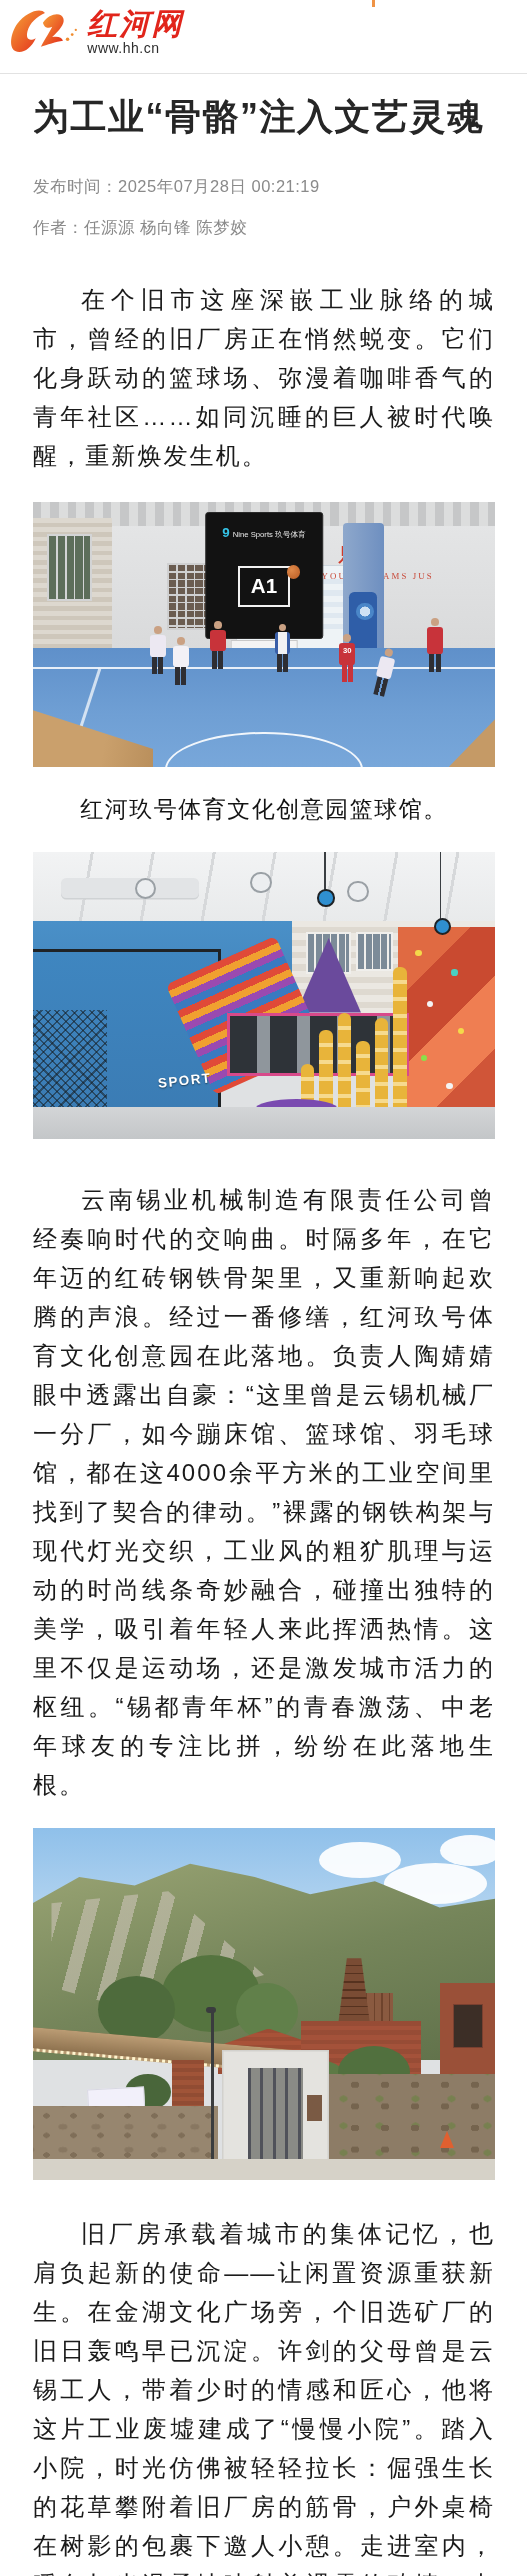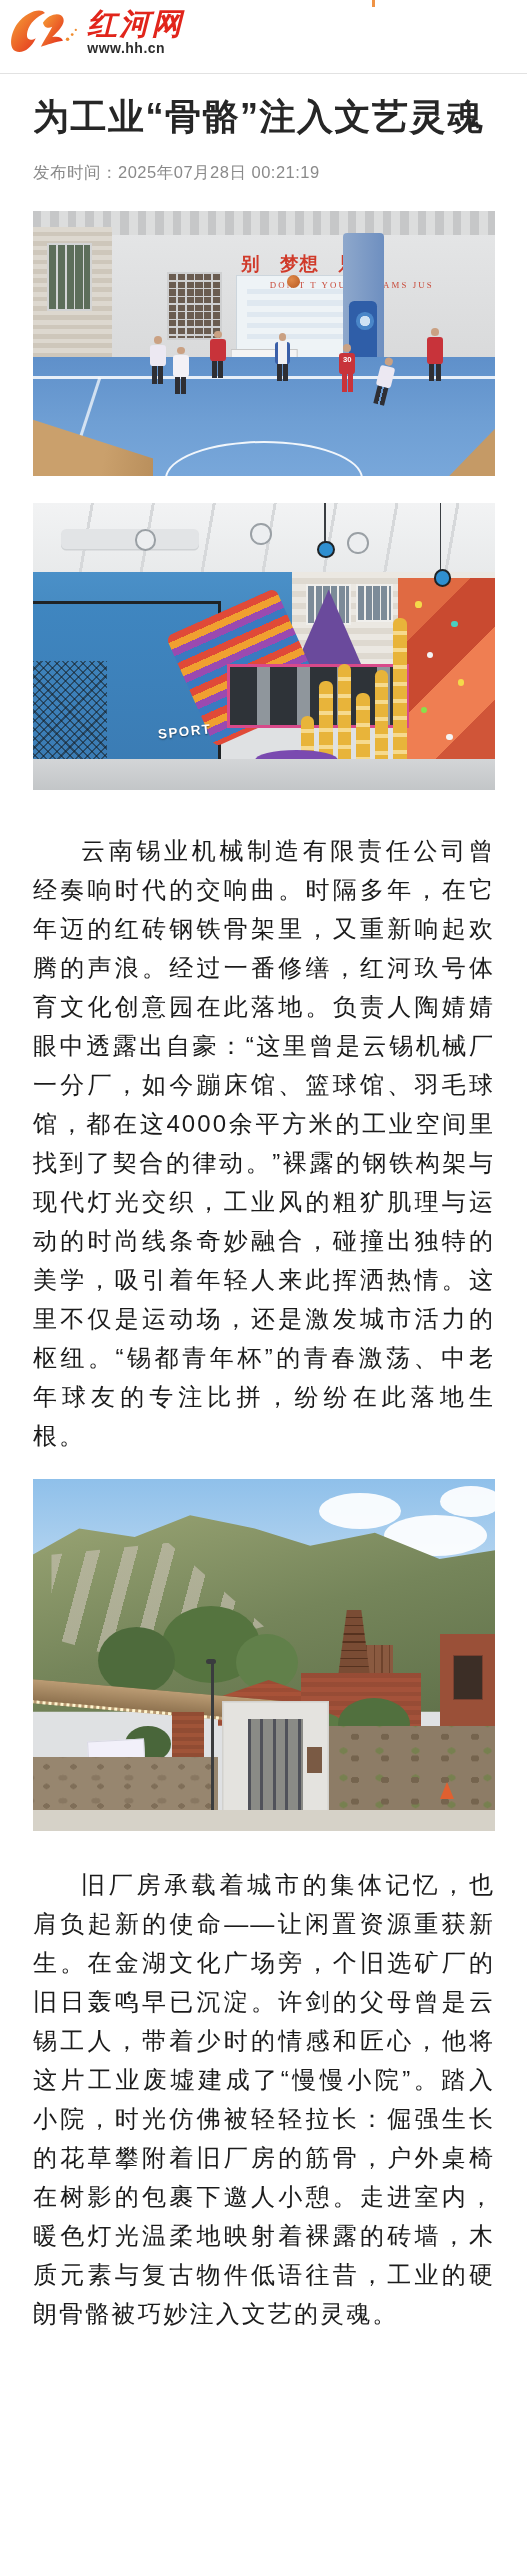--- a/index.html
+++ b/index.html
@@ -6,29 +6,29 @@
   body{width:528px;font-family:"Liberation Sans","DejaVu Sans",sans-serif;color:#1b1b1b;}
   .page{position:relative;width:528px;background:#fff;overflow:hidden;}
 
   
   .header{position:relative;height:73px;border-bottom:1px solid #e2e2e2;background:#fff;}
   .logo-row{position:absolute;left:7.2px;top:6.2px;display:flex;align-items:flex-start;}
   .logo-mark{display:block;}
   .logo-text-col{margin-left:3.1px;padding-top:3.1px;}
   .logo-cn{font-family:"Liberation Serif","DejaVu Serif",serif;font-style:italic;font-weight:900;
            font-size:30px;line-height:30px;color:#e1251b;letter-spacing:2.1px;transform:skewX(-4deg);}
-  .logo-url{margin-top:1px;font-weight:700;font-size:14px;letter-spacing:0.5px;color:#2d2d2d;}
+  .logo-url{margin-top:1px;font-weight:400;font-size:14px;letter-spacing:0.5px;color:#2d2d2d;}
   .top-tick{position:absolute;left:372px;top:0;width:2.6px;height:6.7px;background:#ef9345;}
 
   
   .content{padding:0 33px;}
   .category{margin-top:27px;font-size:28px;font-weight:700;color:#7a4b44;letter-spacing:1px;}
   .title{margin-top:12.4px;font-size:36px;line-height:61px;font-weight:700;color:#262626;letter-spacing:1.5px;}
   .meta{font-size:16.5px;color:#8a8a8a;letter-spacing:0.5px;}
-  .meta.time{margin-top:15px;}
+  .meta.time{margin-top:29px;}
   .meta.author{margin-top:18.5px;}
   .body-p{margin:41px 0 0;font-size:24px;line-height:39px;letter-spacing:2.1px;
           text-align:justify;text-indent:2em;color:#1b1b1b;}
   figure{margin:27px 0 0;}
   figcaption{margin-top:27px;font-size:23px;letter-spacing:1.5px;color:#141414;text-align:center;}
   .photo{position:relative;width:100%;overflow:hidden;background:#dfe1e3;}
 
   
   .abs{position:absolute;}
 
@@ -181,37 +181,43 @@
     <div class="top-tick"></div>
   </div>
 
   <div class="content">
 
 
     <h1 class="title" style="margin-bottom:0;">为工业“骨骼”注入文艺灵魂</h1>
 
     <div class="meta time"><span>发布时间：</span><span>2025年07月28日 00:21:19</span></div>
 
-
+    <div class="meta author"><span>作者：</span><span>任源源 杨向锋 陈梦姣</span></div>
+
+    <p class="body-p">在个旧市这座深嵌工业脉络的城市，曾经的旧厂房正在悄然蜕变。它们化身跃动的篮球场、弥漫着咖啡香气的青年社区……如同沉睡的巨人被时代唤醒，重新焕发生机。</p>
 
     <figure>
       <div class="photo" style="height:265px;">
         <div class="abs s1-wall"></div>
         <div class="abs s1-roof"></div>
         <div class="abs s1-brickL"></div>
         <div class="abs s1-winL"></div>
         <div class="abs s1-winC"></div>
         <div class="abs s1-poster">
           <div class="abs s1-poster-inner"></div>
         </div>
         <div class="abs s1-slogan-cn">别　梦想　只</div>
         <div class="abs s1-slogan-en">DON'T  T YOUR  DREAMS JUS</div>
         <div class="abs s1-pole"></div>
         <div class="abs s1-polepad"></div>
         <div class="abs s1-fiba"></div>
+        <div class="abs s1-board">
+          <div class="s1-board-brand"><span class="s1-board-nine">9</span><span>Nine Sports 玖号体育</span></div>
+          <div class="s1-a1">A1</div>
+        </div>
         <div class="abs s1-backboard"></div>
         <div class="abs s1-hoop"></div>
         <div class="abs s1-net"></div>
         <div class="abs s1-court">
           <div class="abs s1-sideline"></div>
           <div class="abs s1-circle"></div>
           <div class="abs s1-keyline"></div>
           <div class="abs s1-woodL"></div>
           <div class="abs s1-woodR"></div>
         </div>
@@ -246,20 +252,21 @@
             <div class="torso" style="background:#ece8f2;"></div>
             <div class="legs"></div>
           </div>
         <div class="fig" style="left:85%;top:44%;">
           <div class="head"></div>
             <div class="torso" style="background:#c8333a;height:27px;"></div>
             <div class="legs"></div>
           </div>
         <div class="abs" style="left:55%;top:24%;width:13.4px;height:13.4px;border-radius:50%;background:radial-gradient(circle at 35% 35%,#e08a4a,#b85a22);"></div>
       </div>
+      <figcaption>红河玖号体育文化创意园篮球馆。</figcaption>
     </figure>
 
     <figure>
       <div class="photo" style="height:287px;">
         <div class="abs s2-ceil"></div>
         <div class="abs s2-beams"></div>
         <div class="abs s2-duct"></div>
         <div class="abs lamp" style="left:22%;top:9%;"></div>
         <div class="abs lamp" style="left:47%;top:7%;"></div>
         <div class="abs lamp" style="left:68%;top:10%;"></div>

